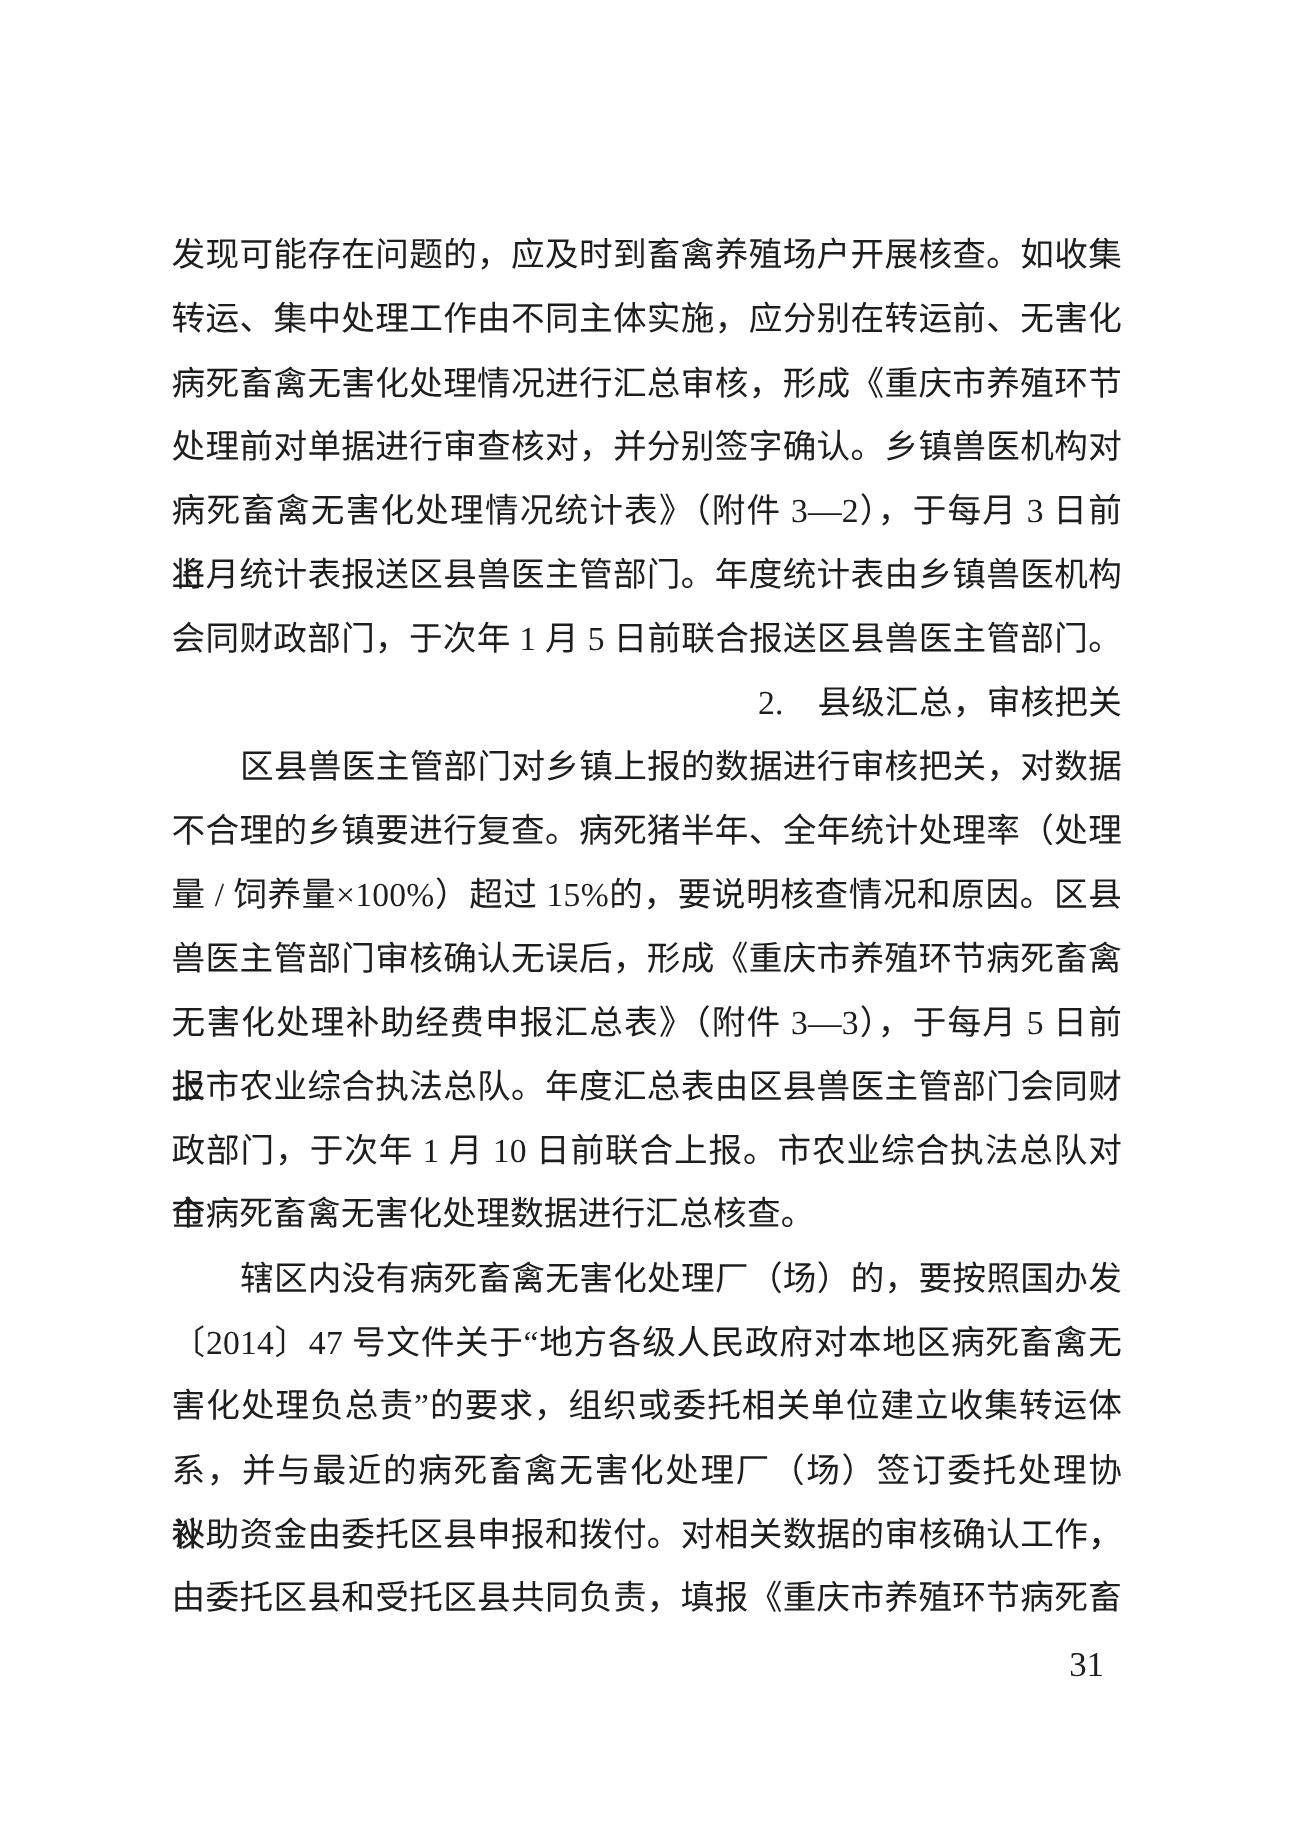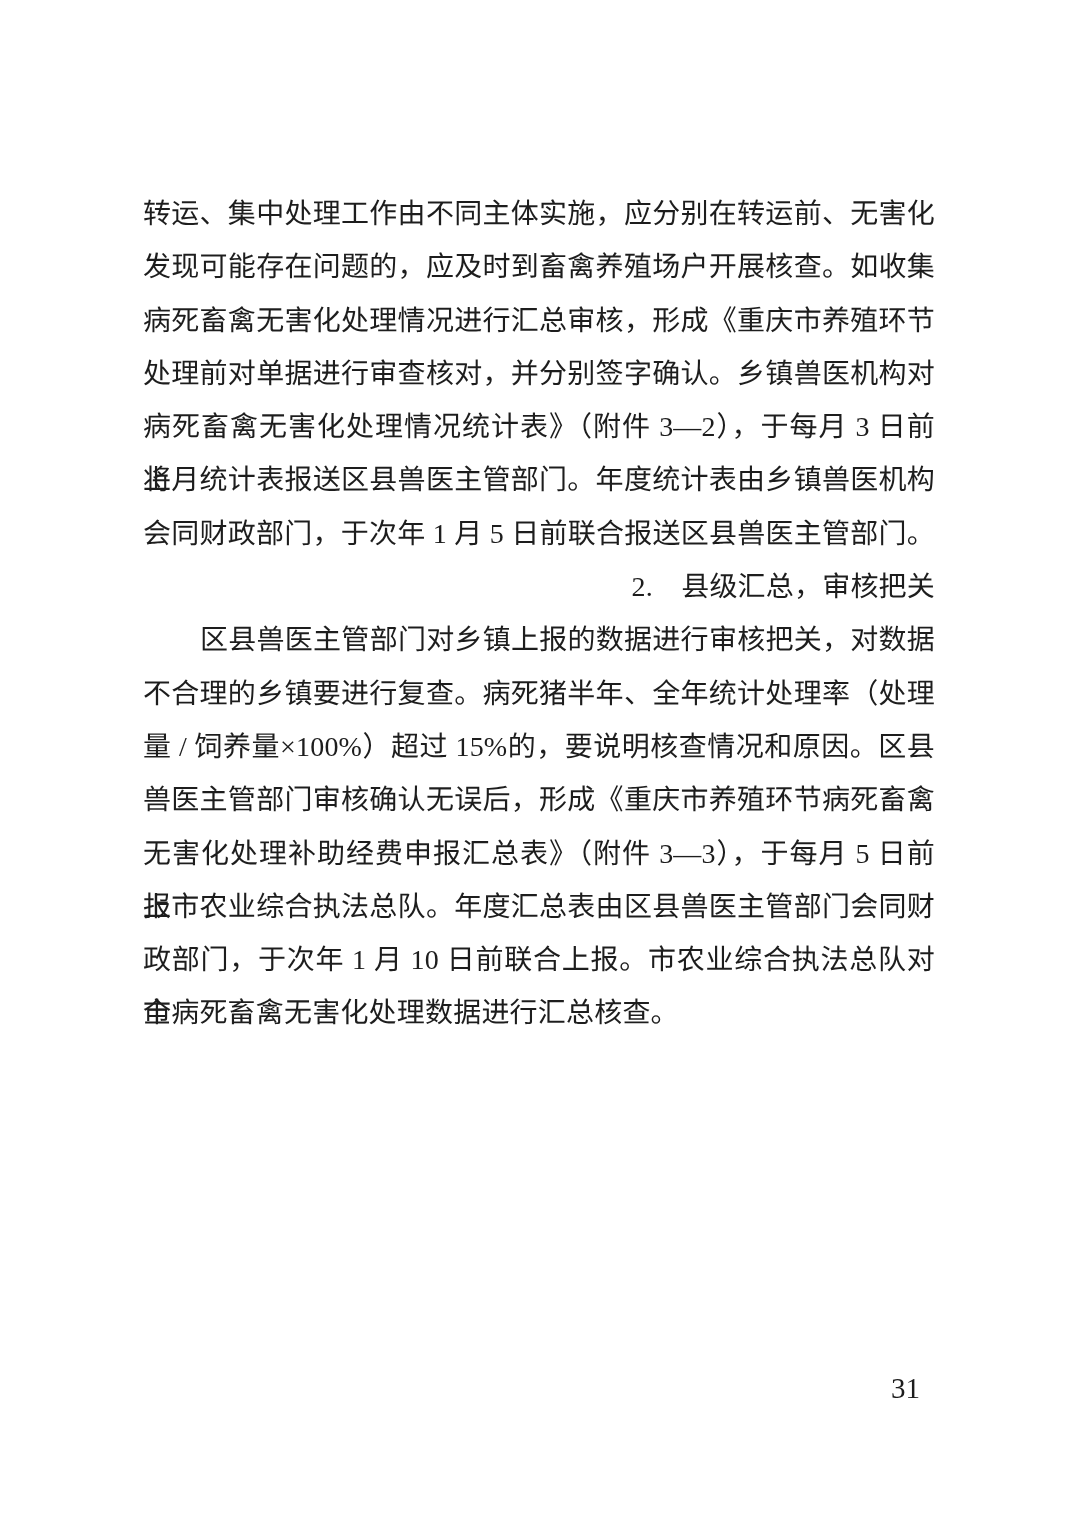--- a/index.html
+++ b/index.html
@@ -53,38 +53,46 @@
     line-height: 34px;
     color: #1d1d1d;
   }
 </style>
 </head>
 <body>
 
 <div class="doc-body">
 
   <div class="para">
+    <div class="line">发现可能存在问题的，应及时到畜禽养殖场户开展核查。如收集</div>
     <div class="line">转运、集中处理工作由不同主体实施，应分别在转运前、无害化</div>
-    <div class="line">发现可能存在问题的，应及时到畜禽养殖场户开展核查。如收集</div>
     <div class="line">病死畜禽无害化处理情况进行汇总审核，形成《重庆市养殖环节</div>
     <div class="line">处理前对单据进行审查核对，并分别签字确认。乡镇兽医机构对</div>
     <div class="line">病死畜禽无害化处理情况统计表》（附件 3—2），于每月 3 日前将</div>
     <div class="line">上月统计表报送区县兽医主管部门。年度统计表由乡镇兽医机构</div>
     <div class="line">会同财政部门，于次年 1 月 5 日前联合报送区县兽医主管部门。</div>
   </div>
 
   <div class="line heading">2.　县级汇总，审核把关</div>
 
   <div class="para">
     <div class="line indent">区县兽医主管部门对乡镇上报的数据进行审核把关，对数据</div>
     <div class="line">不合理的乡镇要进行复查。病死猪半年、全年统计处理率（处理</div>
     <div class="line">量 / 饲养量×100%）超过 15%的，要说明核查情况和原因。区县</div>
     <div class="line">兽医主管部门审核确认无误后，形成《重庆市养殖环节病死畜禽</div>
     <div class="line">无害化处理补助经费申报汇总表》（附件 3—3），于每月 5 日前上</div>
     <div class="line">报市农业综合执法总队。年度汇总表由区县兽医主管部门会同财</div>
     <div class="line">政部门，于次年 1 月 10 日前联合上报。市农业综合执法总队对全</div>
     <div class="line natural">市病死畜禽无害化处理数据进行汇总核查。</div>
   </div>
 
+  <div class="para">
+    <div class="line indent">辖区内没有病死畜禽无害化处理厂（场）的，要按照国办发</div>
+    <div class="line">〔2014〕47 号文件关于“地方各级人民政府对本地区病死畜禽无</div>
+    <div class="line">害化处理负总责”的要求，组织或委托相关单位建立收集转运体</div>
+    <div class="line">系，并与最近的病死畜禽无害化处理厂（场）签订委托处理协议，</div>
+    <div class="line">补助资金由委托区县申报和拨付。对相关数据的审核确认工作，</div>
+    <div class="line">由委托区县和受托区县共同负责，填报《重庆市养殖环节病死畜</div>
+  </div>
 
 </div>
 
 <div class="page-number">31</div>
 
 </body></html>

